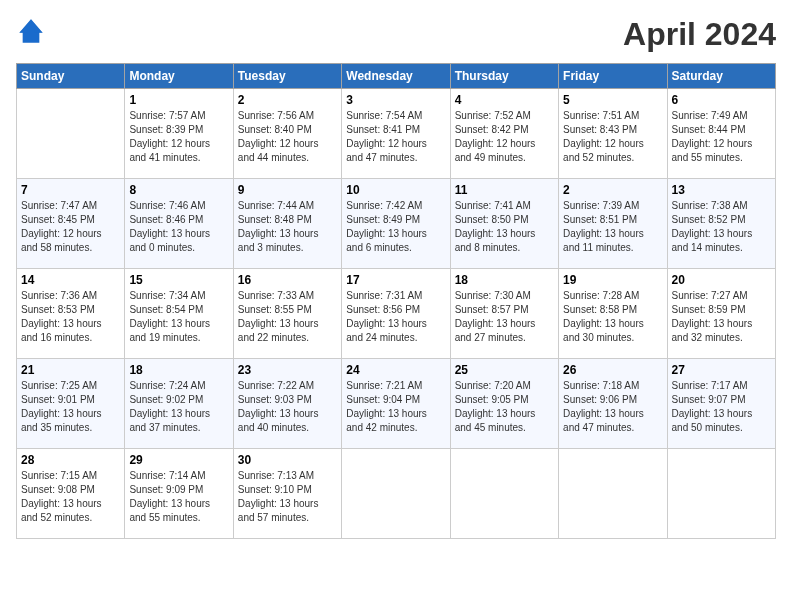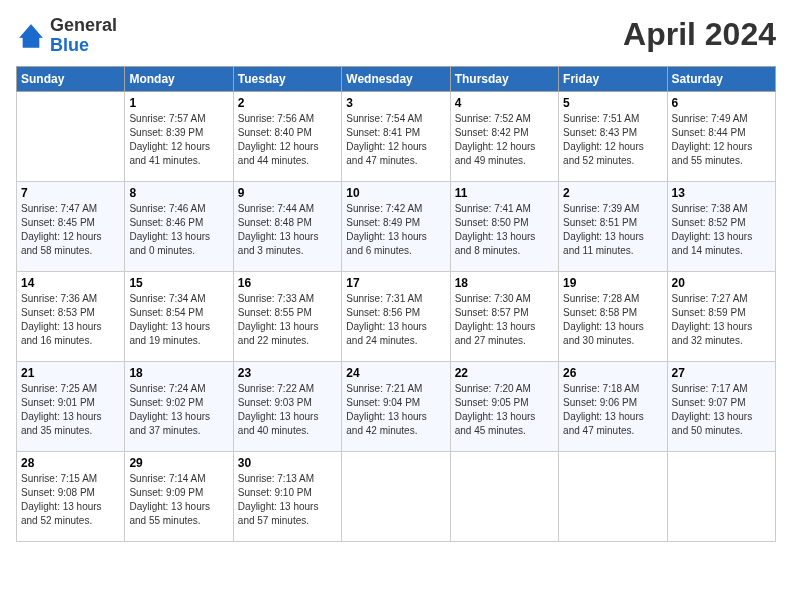--- a/index.html
+++ b/index.html
@@ -91,24 +91,20 @@
   </style>
 </head>
 <body>
 
 <div class="header">
   <div class="logo">
     <svg class="logo-icon" viewBox="0 0 36 36">
       <polygon points="18,4 32,20 28,20 28,32 8,32 8,20 4,20" fill="#1a6bcc"></polygon>
       <polygon points="18,4 32,20 22,20 22,12 14,12 14,20 4,20" fill="#1a6bcc" opacity="0.5"></polygon>
     </svg>
-    <div class="logo-text">
-      <span class="logo-general">General</span><br>
-      <span class="logo-blue">Blue</span>
-    </div>
   </div>
   <div class="title-block">
     <div class="calendar-title">April 2024</div>
   </div>
 </div>
 
 <table>
   <thead>
     <tr>
     <th>Sunday</th>
@@ -219,21 +215,21 @@
         </td>
         <td>
           <span class="day-number">23</span>
           <div class="day-info">Sunrise: 7:22 AM<br>Sunset: 9:03 PM<br>Daylight: 13 hours and 40 minutes.</div>
         </td>
         <td>
           <span class="day-number">24</span>
           <div class="day-info">Sunrise: 7:21 AM<br>Sunset: 9:04 PM<br>Daylight: 13 hours and 42 minutes.</div>
         </td>
         <td>
-          <span class="day-number">22</span>
+          <span class="day-number">25</span>
           <div class="day-info">Sunrise: 7:20 AM<br>Sunset: 9:05 PM<br>Daylight: 13 hours and 45 minutes.</div>
         </td>
         <td>
           <span class="day-number">26</span>
           <div class="day-info">Sunrise: 7:18 AM<br>Sunset: 9:06 PM<br>Daylight: 13 hours and 47 minutes.</div>
         </td>
         <td>
           <span class="day-number">27</span>
           <div class="day-info">Sunrise: 7:17 AM<br>Sunset: 9:07 PM<br>Daylight: 13 hours and 50 minutes.</div>
         </td>

